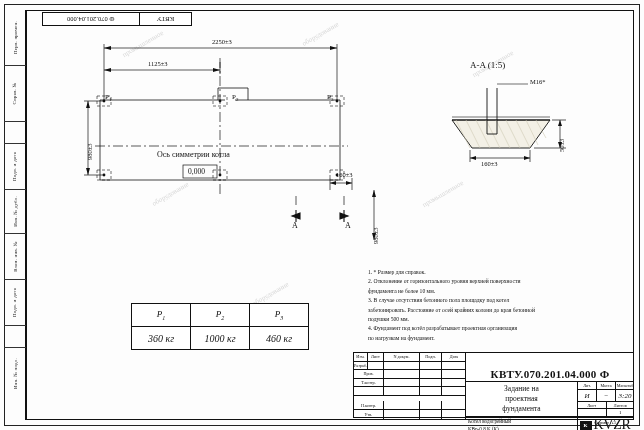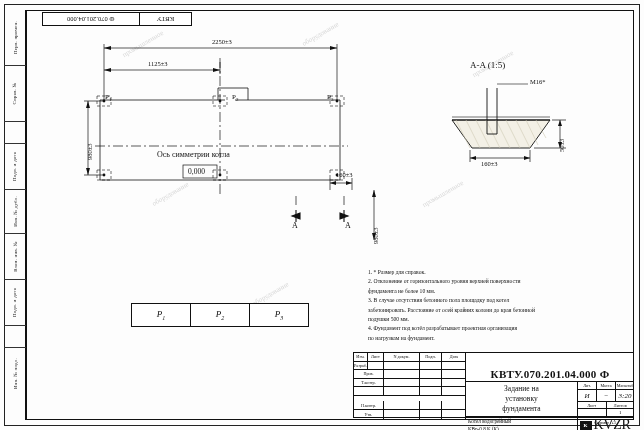--- a/index.html
+++ b/index.html
@@ -257,20 +257,25 @@
   <div class="lbl" style="left:481px;top:160px;">160±3</div>
   <div class="vtxt" style="left:558px;top:152px;">50±3</div>
 
   <table class="loadtbl">
     <tbody>
         <tr>
       <td><span>P</span><sub style="font-size:6px">1</sub></td>
       <td><span>P</span><sub style="font-size:6px">2</sub></td>
       <td><span>P</span><sub style="font-size:6px">3</sub></td>
     </tr>
+    <tr>
+      <td class="val">360 кг</td>
+      <td class="val">1000 кг</td>
+      <td class="val">460 кг</td>
+    </tr>
   </tbody>
     </table>
 
   <div class="notes">
     <div>1. * Размер для справок.</div>
     <div>2. Отклонение от горизонтального уровня верхней поверхности</div>
     <div>фундамента не более 10 мм.</div>
     <div>3. В случае отсутствия бетонного пола площадку под котел</div>
     <div>забетонировать. Расстояние от осей крайних колонн до края бетонной</div>
     <div>подушки 500 мм.</div>
@@ -323,21 +328,21 @@
         <div class="c" style="width:36px"></div>
         <div class="c" style="width:22px"></div>
         <div class="c" style="width:24px;border-right:none"></div>
       </div>
     </div>
 
     <div class="right">
       <div class="desig">КВТУ.070.201.04.000 Ф</div>
       <div class="namebox">
         <div>Задание на</div>
-        <div>установку</div>
+        <div>проектная</div>
         <div>фундамента</div>
       </div>
       <div class="statbox">
         <div class="r1">
           <div class="c">Лит.</div>
           <div class="c">Масса</div>
           <div class="c" style="border-right:none">Масштаб</div>
         </div>
         <div class="r2">
           <div class="c">И</div>

